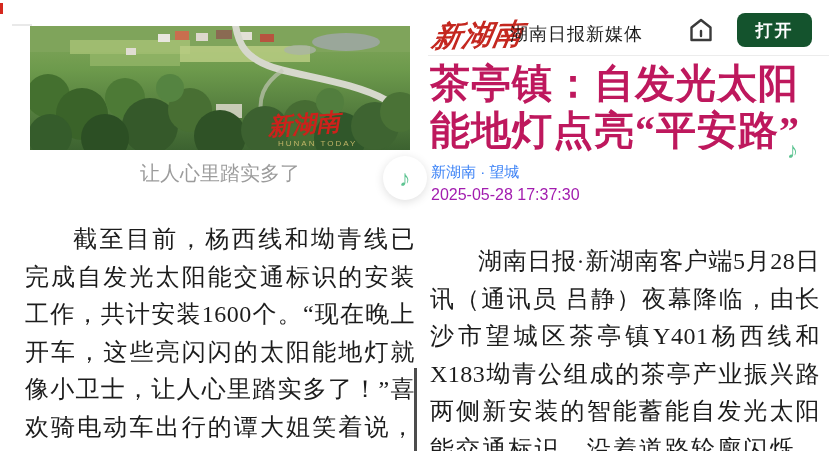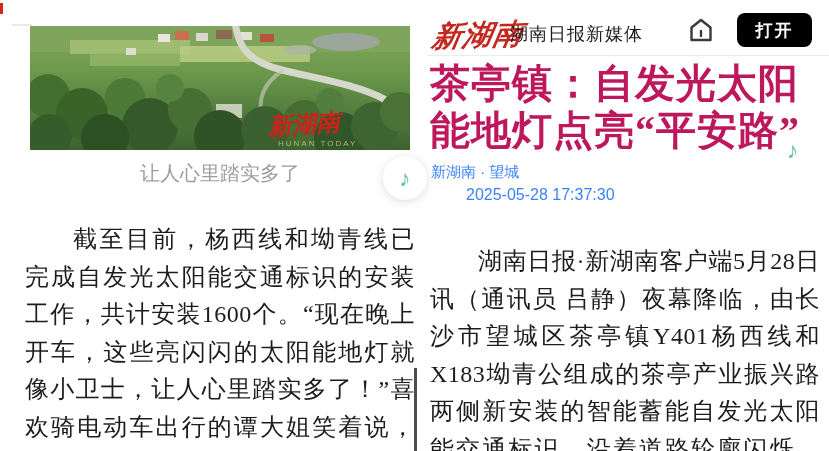--- a/index.html
+++ b/index.html
@@ -45,21 +45,21 @@
   .open-btn { position: absolute; left: 737px; top: 13px; width: 75px; height: 34px;
               border: none; border-radius: 8px; color: #fff; font-size: 17px; font-weight: bold;
               letter-spacing: 2px; display: flex; align-items: center; justify-content: center; }
   .hdr-divider { position: absolute; left: 428px; top: 55px; width: 401px; height: 1px; background: #ececec; }
 
   .title { position: absolute; left: 430px; top: 60px; width: 392px;
            font-family: "Liberation Serif", serif; font-weight: bold; font-size: 40px;
            line-height: 47px; color: #be185d; letter-spacing: 1px; }
 
   .meta-source { position: absolute; left: 431px; top: 163px; font-size: 15px; color: #3b82f6; }
-  .meta-date   { position: absolute; left: 431px; top: 186px; font-size: 16px; color: #3b82f6; margin-left: 35px; }
+  .meta-date   { position: absolute; left: 431px; top: 186px; font-size: 16px; color: #a21caf; }
   .meta-reads  { position: absolute; left: 600px; top: 163px; width: 200px; text-align: right;
                  font-size: 15px; color: #9b9b9b; }
 </style>
 </head>
 <body>
 
 <div class="stage">
 
   <div class="edge-mark"></div>
   <div class="photo-top-border"></div>
@@ -129,21 +129,21 @@
   <div class="hdr-logo">新湖南</div>
   <div class="hdr-brand">湖南日报新媒体</div>
 
   <button class="home-btn">
     <svg width="28" height="28" viewBox="0 0 28 28">
       <path d="M4.5 11.5 L14 4 L23.5 11.5 L23.5 24 L4.5 24 Z" fill="none" stroke="#3a3a3a" stroke-width="2.4" stroke-linejoin="round"></path>
       <line x1="14" y1="15" x2="14" y2="20" stroke="#3a3a3a" stroke-width="2.4" stroke-linecap="round"></line>
     </svg>
   </button>
 
-  <button class="open-btn" style="background:#000000">打开</button>
+  <button class="open-btn" style="background:#14532d">打开</button>
 
   <div class="hdr-divider"></div>
 
   <div class="title">茶亭镇：自发光太阳能地灯点亮“平安路”</div>
 
   <div class="meta-source">新湖南 · 望城</div>
   <div class="meta-date">2025-05-28 17:37:30</div>
 
   <span class="note-floating">♪</span>
 

